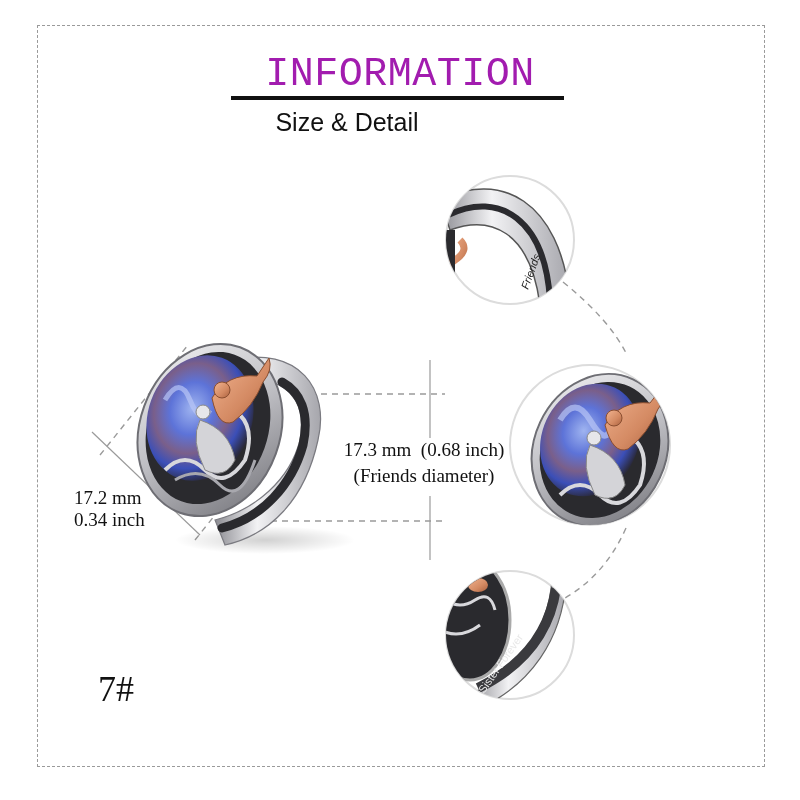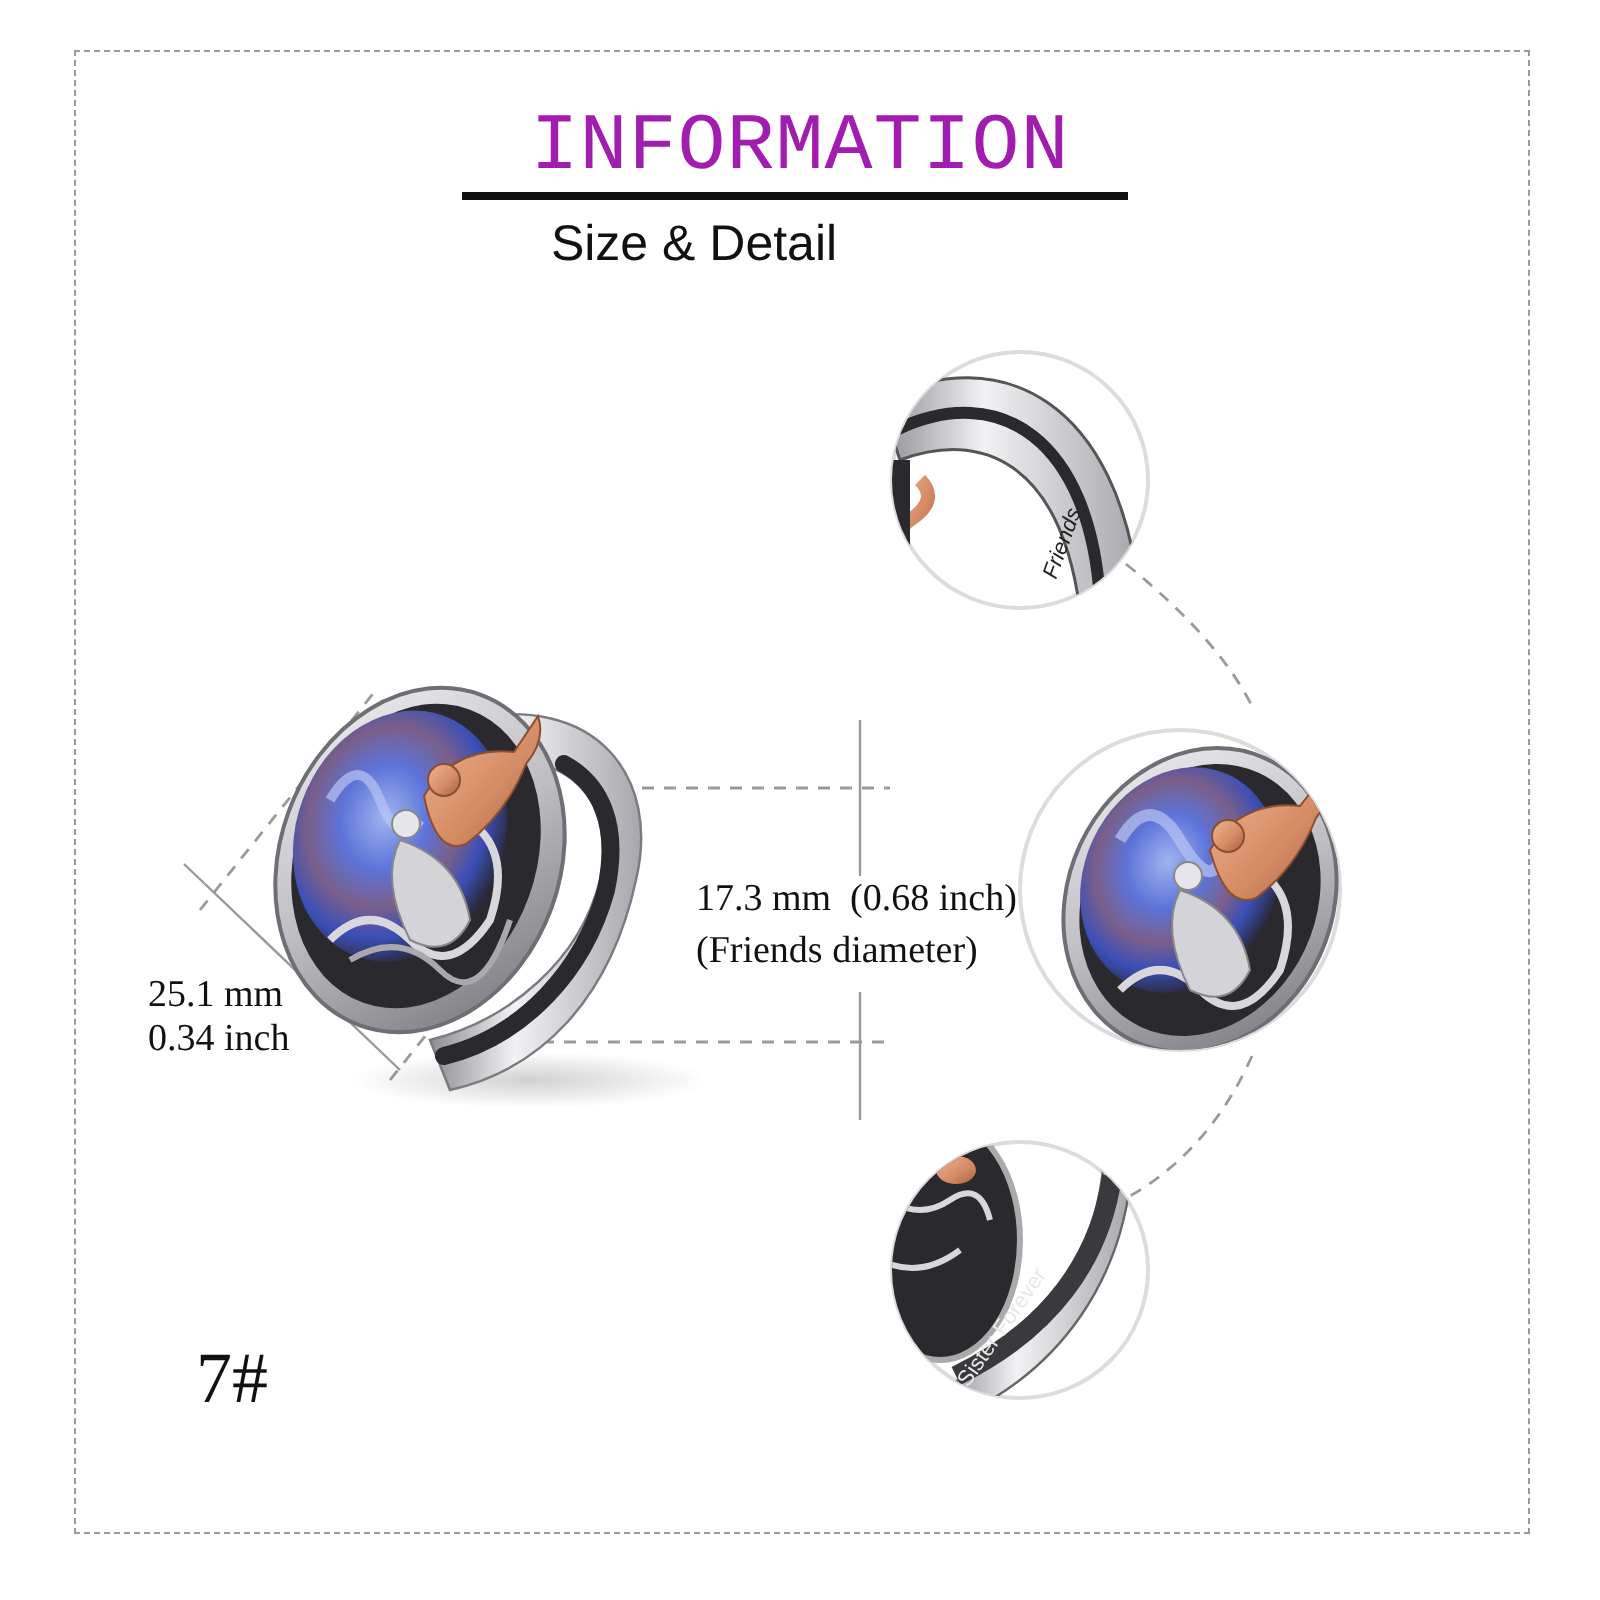--- a/index.html
+++ b/index.html
@@ -3,21 +3,21 @@
 <meta charset="utf-8">
 <style>
   html,body{margin:0;padding:0;background:#fff;}
   body{width:800px;height:800px;position:relative;overflow:hidden;font-family:"Liberation Sans",sans-serif;}
   .frame{position:absolute;left:37px;top:25px;width:728px;height:742px;border:1.5px dashed #9a9a9a;box-sizing:border-box;}
   .title{position:absolute;left:0;width:800px;top:52px;text-align:center;font-family:Liberation Mono, monospace;font-size:40px;color:#a21caf;letter-spacing:0.5px;line-height:46px;}
   .title-rule{position:absolute;left:231px;top:96px;width:333px;height:4px;background:#111;}
   .subtitle{position:absolute;left:0;width:694px;top:108px;text-align:center;font-family:"Liberation Sans",sans-serif;font-size:25px;color:#111;}
   .serif{font-family:"Liberation Serif",serif;color:#111;}
   .dim-left{position:absolute;left:74px;top:487px;font-size:19px;line-height:22px;}
-  .dim-mid{position:absolute;left:348px;top:437px;width:200px;font-size:19px;line-height:26px;}
+  .dim-mid{position:absolute;left:324px;top:437px;width:200px;text-align:center;font-size:19px;line-height:26px;}
   .size{position:absolute;left:98px;top:668px;font-size:36px;}
   svg.overlay{position:absolute;left:0;top:0;}
 </style>
 </head>
 <body>
 
 <div class="frame"></div>
 
 <div class="title">INFORMATION</div>
 <div class="title-rule"></div>
@@ -129,21 +129,21 @@
       <path d="M445 600 q 15 10 30 0 q 15 -10 20 10 M440 630 q 20 10 40 -5" stroke="#d8d8dc" stroke-width="3" fill="none"></path>
       <ellipse cx="478" cy="585" rx="10" ry="7" fill="url(#roseG)"></ellipse>
       <path d="M552 580 C 548 630, 520 670, 470 695 L 480 708 C 530 685, 562 640, 566 582 Z" fill="url(#bandG)" stroke="#666" stroke-width="1.2"></path>
       <path d="M556 588 C 550 630, 525 665, 478 688" stroke="#3a3a3e" stroke-width="10" fill="none"></path>
       <text font-family="Liberation Sans, sans-serif" font-size="11" fill="#e8e8e8" transform="translate(484 694) rotate(-55)">Sister Forever</text>
     </g>
   </g>
 </svg>
 
 <div class="dim-left serif">
-  <div>25.1 mm</div>
+  <div>17.2 mm</div>
   <div>0.34 inch</div>
 </div>
 
 <div class="dim-mid serif">
   <div style="white-space:pre;">17.3 mm  (0.68 inch)</div>
   <div>(Friends diameter)</div>
 </div>
 
 <div class="size serif">7#</div>
 

